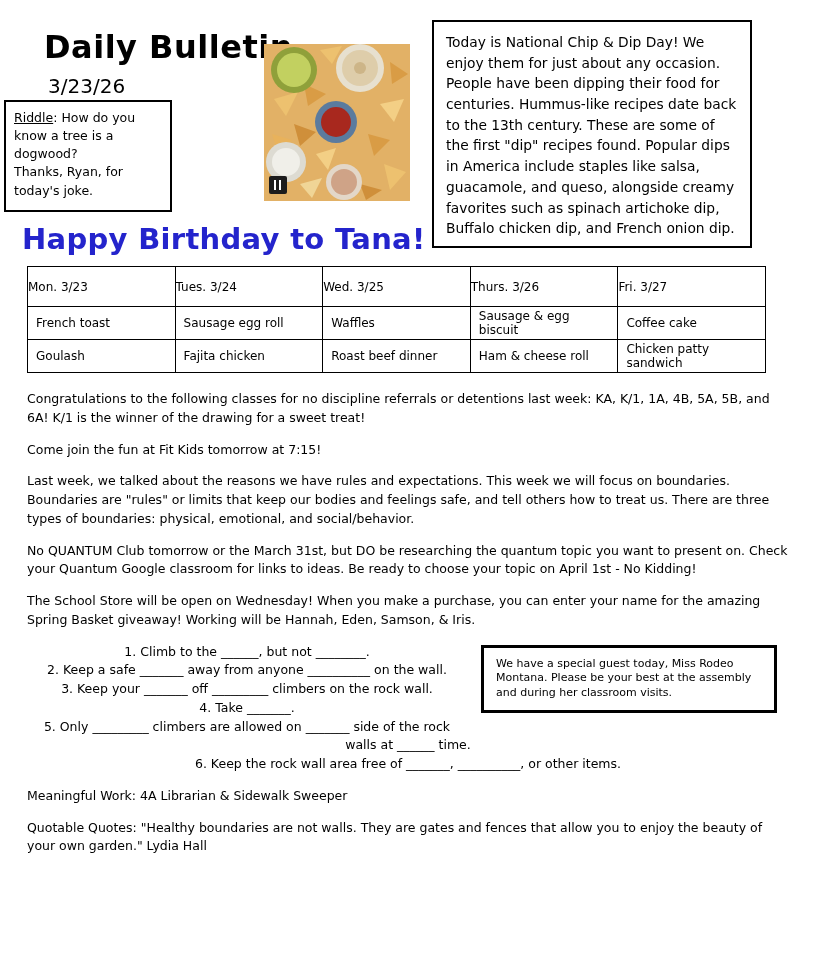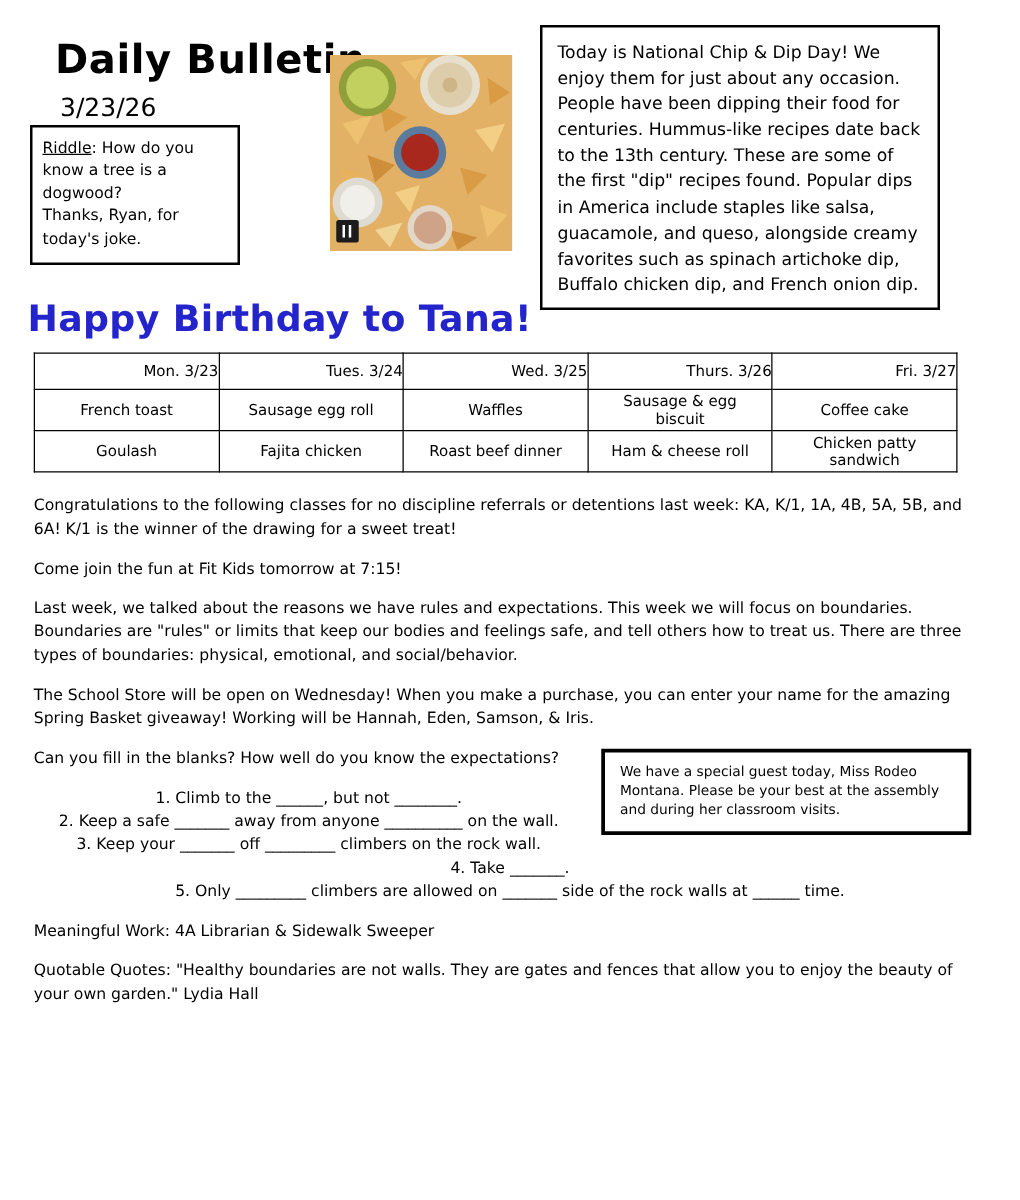--- a/index.html
+++ b/index.html
@@ -9,46 +9,46 @@
     font-family:"DejaVu Sans", sans-serif;
     color:#000;
   }
   .page { position:relative; width:816px; height:960px; background:#fff; overflow:hidden; }
 
   
   .top { position:relative; height:222px; }
   .title { position:absolute; left:44px; top:28px; font-size:32px; font-weight:700; letter-spacing:0.5px; }
   .date  { position:absolute; left:48px; top:74px; font-size:20px; }
   .riddle-box {
-    position:absolute; left:24px; top:100px; width:168px; height:112px;
+    position:absolute; left:4px; top:100px; width:168px; height:112px;
     border:2px solid #000; padding:7px 8px; font-size:12.5px; line-height:1.45;
   }
   .riddle-box .riddle-label { text-decoration:underline; }
   .photo {
     position:absolute; left:264px; top:44px; width:146px; height:157px; overflow:hidden;
   }
   .photo svg { display:block; }
   .dip-box {
     position:absolute; left:432px; top:20px; width:320px; height:228px;
     border:2px solid #000; padding:10px 12px; font-size:13.8px; line-height:1.5;
   }
 
   
   .birthday {
-    margin:16px 0 10px 22px; font-size:29px; font-weight:700; color:#2424cc; letter-spacing:0.3px;
+    margin:0 0 10px 22px; font-size:29px; font-weight:700; color:#2424cc; letter-spacing:0.3px;
   }
 
   
   table.menu {
     margin:0 0 0 27px; width:739px; border-collapse:collapse; table-layout:fixed;
     font-size:12px;
   }
   table.menu th, table.menu td { border:1px solid #000; }
-  table.menu th { height:29px; font-weight:400; text-align:right; vertical-align:middle; }
-  table.menu td { height:33px; padding:0 8px; text-align:center; vertical-align:middle; }
+  table.menu th { height:40px; font-weight:400; text-align:left; vertical-align:middle; }
+  table.menu td { height:33px; padding:0 8px; text-align:left; vertical-align:middle; }
 
   
   .content { padding:17px 27px 0 27px; font-size:12.5px; line-height:1.5; }
   .content p { margin:0 0 13px 0; }
   .content p.tight { margin-bottom:0; }
   .blank-lines { margin:0 0 13px 0; }
   .blank-lines div { line-height:1.5;text-align:center; }
 
   .guest-box {
     float:right; width:296px; margin:2px 12px 10px 14px;
@@ -143,32 +143,33 @@
         <td>Ham &amp; cheese roll</td>
         <td>Chicken patty sandwich</td>
       </tr>
     </tbody>
   </table>
 
   <div class="content">
     <p>Congratulations to the following classes for no discipline referrals or detentions last week: KA, K/1, 1A, 4B, 5A, 5B, and 6A! K/1 is the winner of the drawing for a sweet treat!</p>
     <p>Come join the fun at Fit Kids tomorrow at 7:15!</p>
     <p>Last week, we talked about the reasons we have rules and expectations. This week we will focus on boundaries. Boundaries are "rules" or limits that keep our bodies and feelings safe, and tell others how to treat us. There are three types of boundaries: physical, emotional, and social/behavior.</p>
+    <p>No QUANTUM Club tomorrow or the March 31st, but DO be researching the quantum topic you want to present on. Check your Quantum Google classroom for links to ideas. Be ready to choose your topic on April 1st - No Kidding!</p>
     <p>The School Store will be open on Wednesday! When you make a purchase, you can enter your name for the amazing Spring Basket giveaway! Working will be Hannah, Eden, Samson, &amp; Iris.</p>
 
     <div class="guest-box">
       <span>We have a special guest today, Miss Rodeo Montana. Please be your best at the assembly and during her classroom visits.</span>
     </div>
 
-    <p>Can you fill in the blanks? How well do you know the expectations?</p>
     <div class="blank-lines">
       <div>1. Climb to the ______, but not ________.</div>
       <div>2. Keep a safe _______ away from anyone __________ on the wall.</div>
       <div>3. Keep your _______ off _________ climbers on the rock wall.</div>
       <div>4. Take _______.</div>
       <div>5. Only _________ climbers are allowed on _______ side of the rock walls at ______ time.</div>
+      <div>6. Keep the rock wall area free of _______, __________, or other items.</div>
     </div>
 
     <p>Meaningful Work: 4A Librarian &amp; Sidewalk Sweeper</p>
     <p>Quotable Quotes: "Healthy boundaries are not walls. They are gates and fences that allow you to enjoy the beauty of your own garden." Lydia Hall</p>
   </div>
 
 </div>
 
 </body></html>

